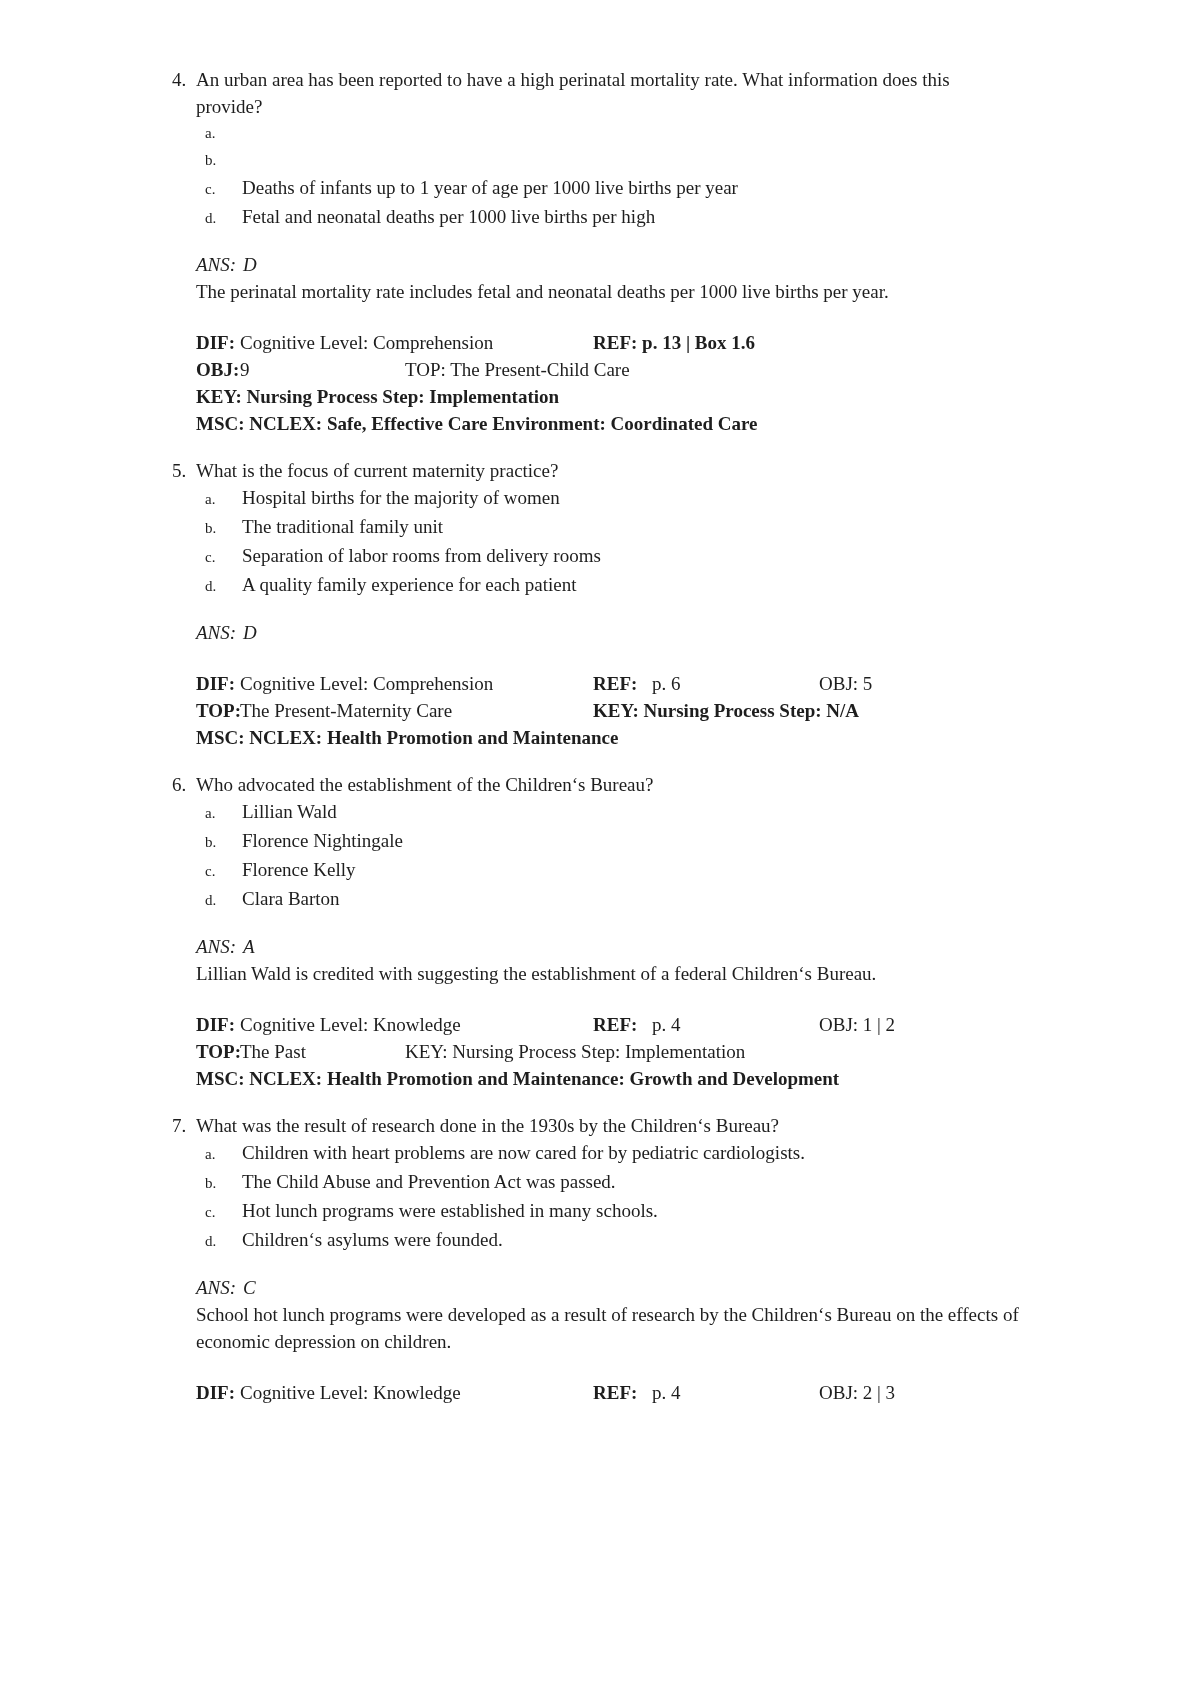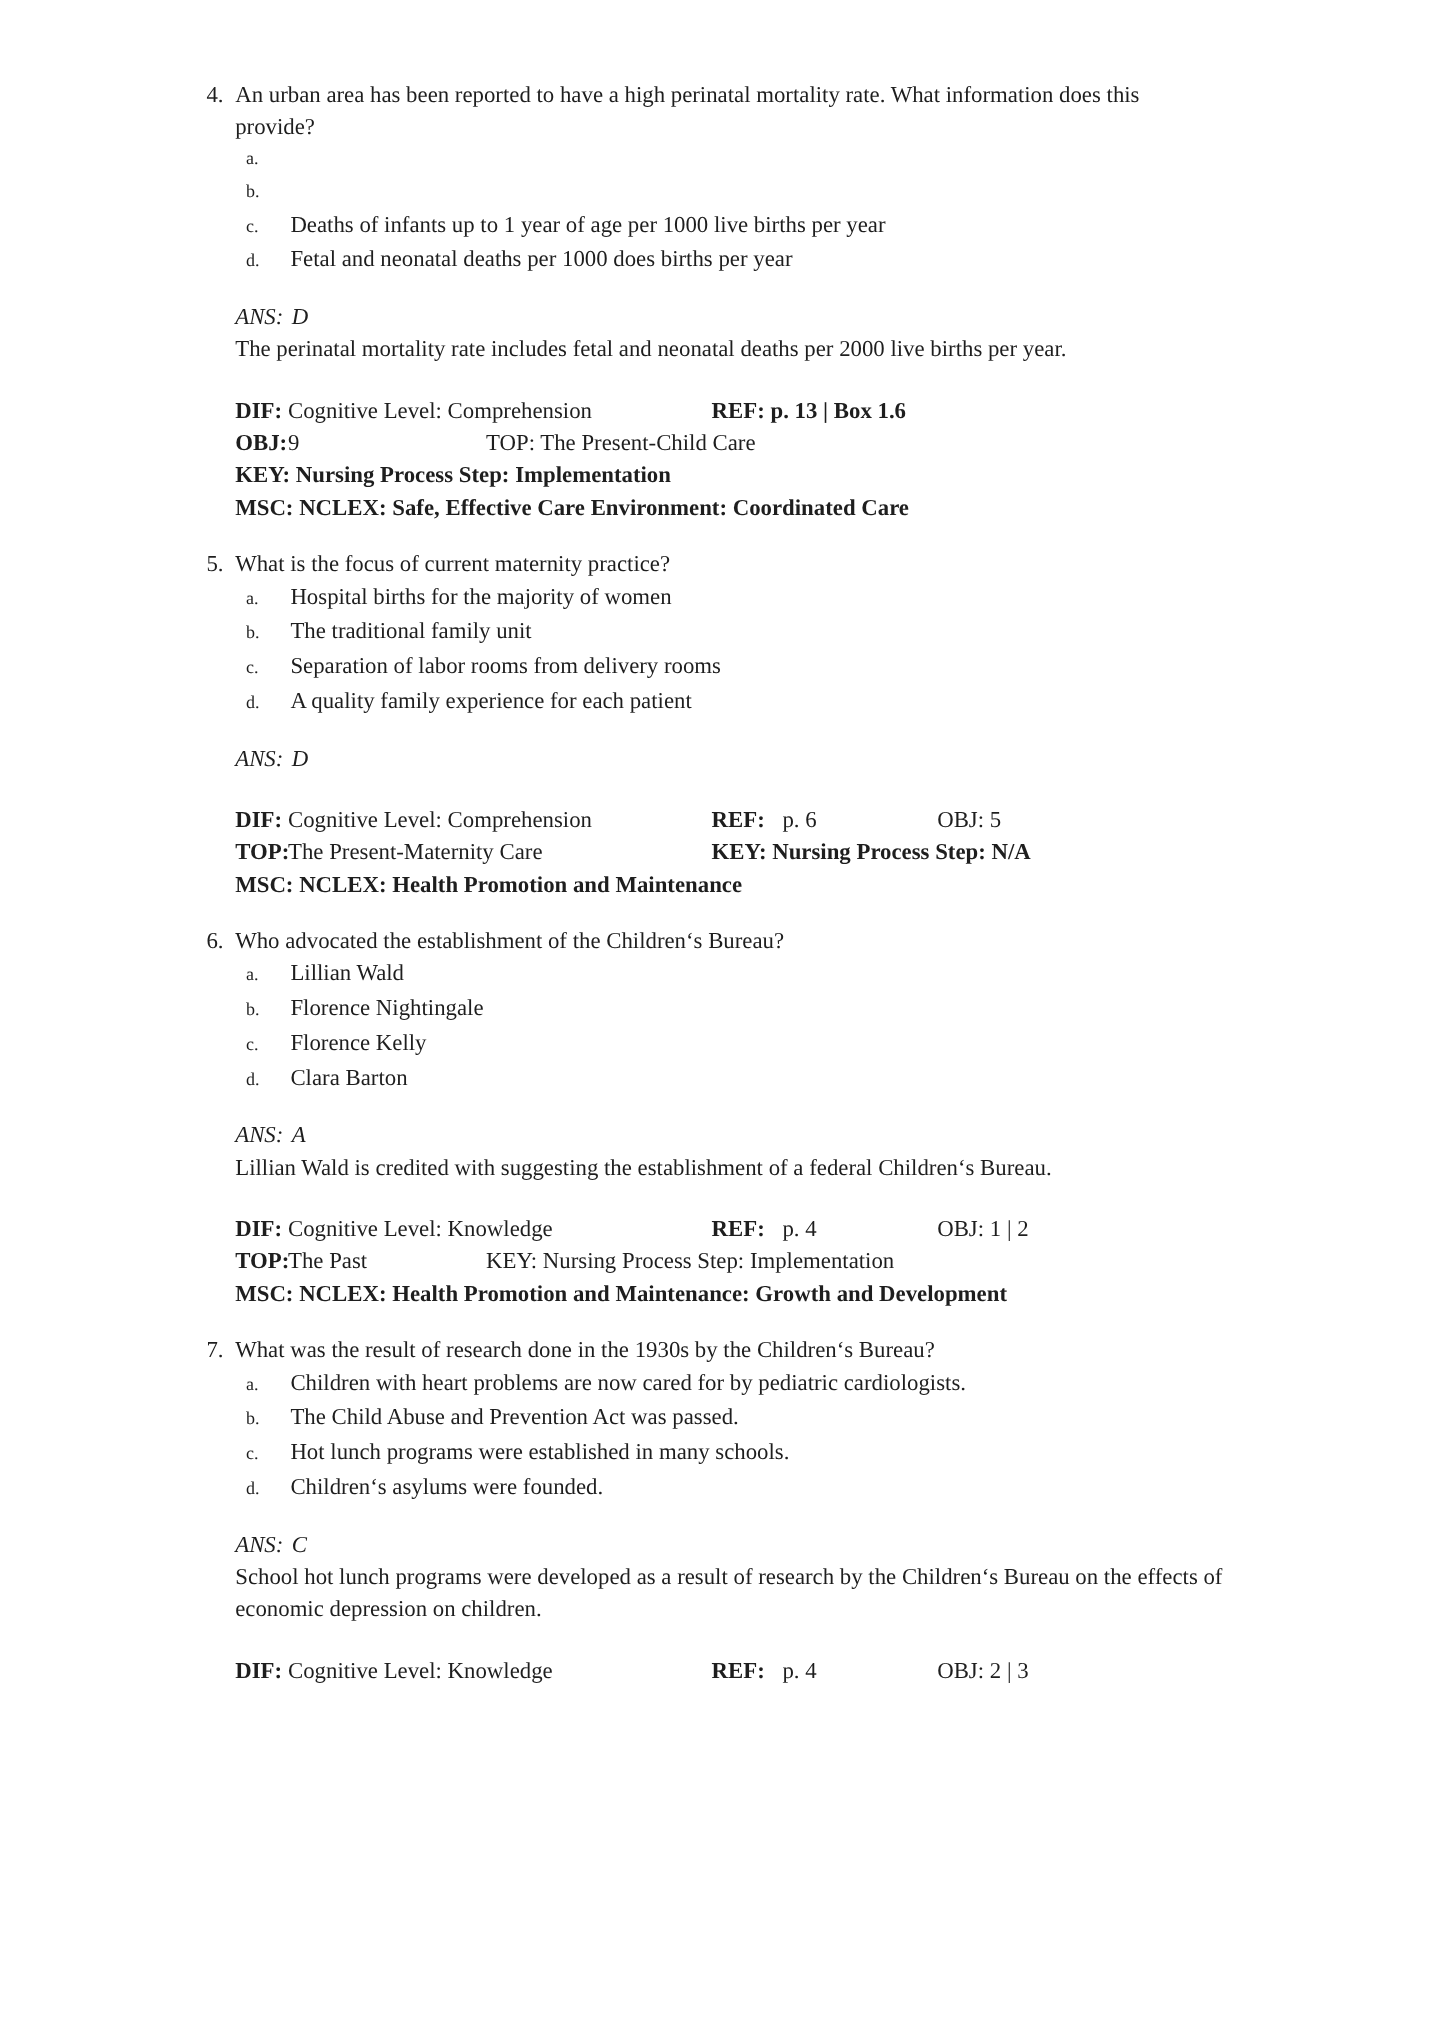--- a/index.html
+++ b/index.html
@@ -31,21 +31,21 @@
   .rationale { margin-left: 196px; width: 852px; }
 
   .meta { margin-left: 196px; margin-top: 24px; }
   .mrow { position: relative; height: 27px; }
   .mrow span { position: absolute; top: 0; white-space: nowrap; }
   .c0 { left: 0; font-weight: bold; }
   .c1 { left: 44px; }
   .c2 { left: 209px; }
   .c3 { left: 397px; font-weight: bold; }
   .c4 { left: 456px; }
-  .c5 { left: 585px; }
+  .c5 { left: 623px; }
 </style>
 </head>
 <body>
 
 <div class="page">
   <div class="content">
 
     <div class="qblock">
       <div class="qrow">
         <span class="qnum">4.</span>
@@ -56,26 +56,26 @@
       </div>
       <div class="optrow">
         <span class="optletter">b.</span>
       </div>
       <div class="optrow">
         <span class="optletter">c.</span>
         <span class="opttext">Deaths of infants up to 1 year of age per 1000 live births per year</span>
       </div>
       <div class="optrow">
         <span class="optletter">d.</span>
-        <span class="opttext">Fetal and neonatal deaths per 1000 does births per year</span>
+        <span class="opttext">Fetal and neonatal deaths per 1000 live births per high</span>
       </div>
       <div class="ansrow">
         <span>ANS:</span><span class="ansval">D</span>
       </div>
-      <div class="rationale">The perinatal mortality rate includes fetal and neonatal deaths per 2000 live births per year.</div>
+      <div class="rationale">The perinatal mortality rate includes fetal and neonatal deaths per 1000 live births per year.</div>
       <div class="meta">
         <div class="mrow">
           <span class="c0">DIF:</span>
           <span class="c1">Cognitive Level: Comprehension</span>
           <span class="c3">REF: p. 13 | Box 1.6</span>
         </div>
         <div class="mrow">
           <span class="c0">OBJ:</span>
           <span class="c1">9</span>
           <span class="c2">TOP: The Present-Child Care</span>

